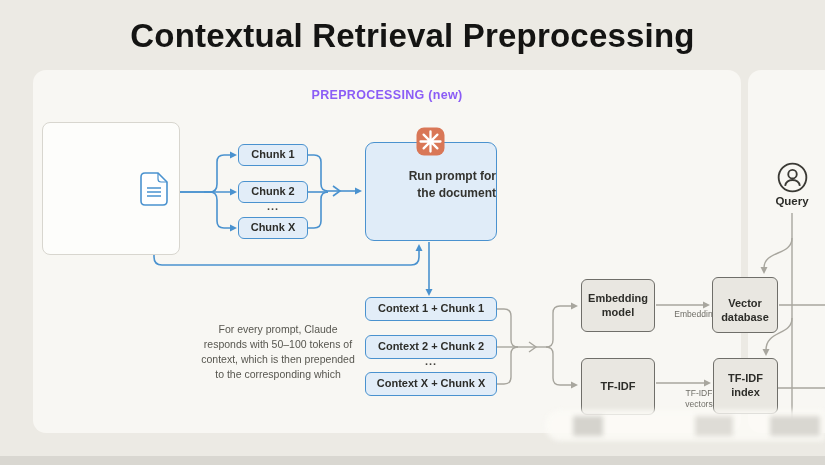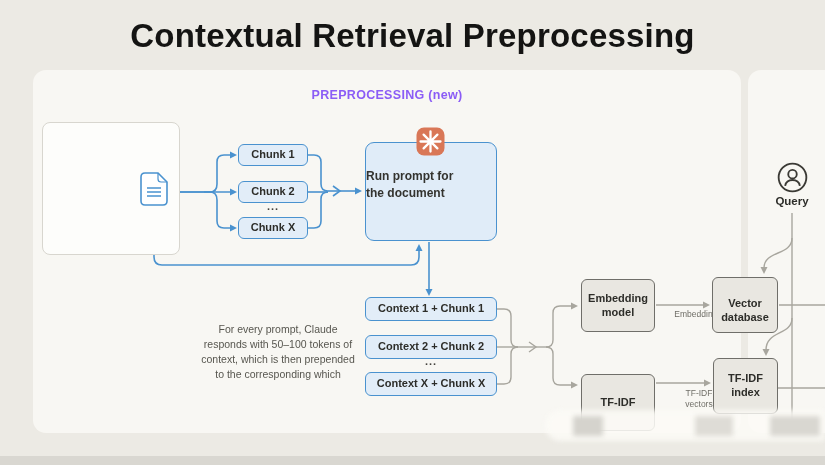--- a/index.html
+++ b/index.html
@@ -44,21 +44,21 @@
     display:flex;align-items:center;justify-content:center;
     font-size:11px;font-weight:600;color:#2d2d29;line-height:1.25;
   }
   .blue-node{background:#e2edf8;border:1.4px solid #4a92cf;border-radius:6px;}
   .gray-node{background:#e9e7e1;border:1.2px solid #6f6e69;border-radius:6px;}
   .dots{font-size:11px;font-weight:700;color:#44423d;letter-spacing:1px;text-align:center;}
   
   .prompt-box{
     left:365px;top:142px;width:132px;height:99px;box-sizing:border-box;
     background:#e0ecf8;border:1.5px solid #4a92cf;border-radius:9px;
-    padding-top:25px;text-align:left;
+    padding-top:25px;text-align:right;
     font-size:12px;font-weight:600;color:#33332f;line-height:1.4;
     z-index:4;
   }
   .claude-icon{left:416px;top:127px;width:29px;height:29px;z-index:6;}
   
   .note{
     left:180px;top:322px;width:196px;text-align:center;
     font-size:10.5px;color:#57564f;line-height:1.42;
   }
   
@@ -209,21 +209,21 @@
 <div class="abs node blue-node" style="left:365px;top:372px;width:132px;height:24px;">
     <span>Context X + Chunk X</span>
   </div>
 
 <div class="abs node gray-node" style="left:581px;top:279px;width:74px;height:53px;">
     <span style="width:60px;">Embedding model</span>
   </div>
 <div class="abs node gray-node" style="left:712px;top:277px;width:66px;height:56px;">
     <span style="width:56px;margin-top:12px;">Vector database</span>
   </div>
-<div class="abs node gray-node" style="left:581px;top:358px;width:74px;height:57px;margin-top:16px;">
+<div class="abs node gray-node" style="left:581px;top:358px;width:74px;height:57px;">
     <span>TF-IDF</span>
   </div>
 <div class="abs node gray-node" style="left:713px;top:358px;width:65px;height:56px;">
     <span style="width:50px;">TF-IDF index</span>
   </div>
 
 <div class="abs edge-label" style="left:655px;top:309px;width:52px;">Embeddings</div>
 <div class="abs edge-label" style="left:660px;top:388px;width:44px;">TF-IDF vectors</div>
 
 <svg class="abs query-icon" viewBox="0 0 32 32">

